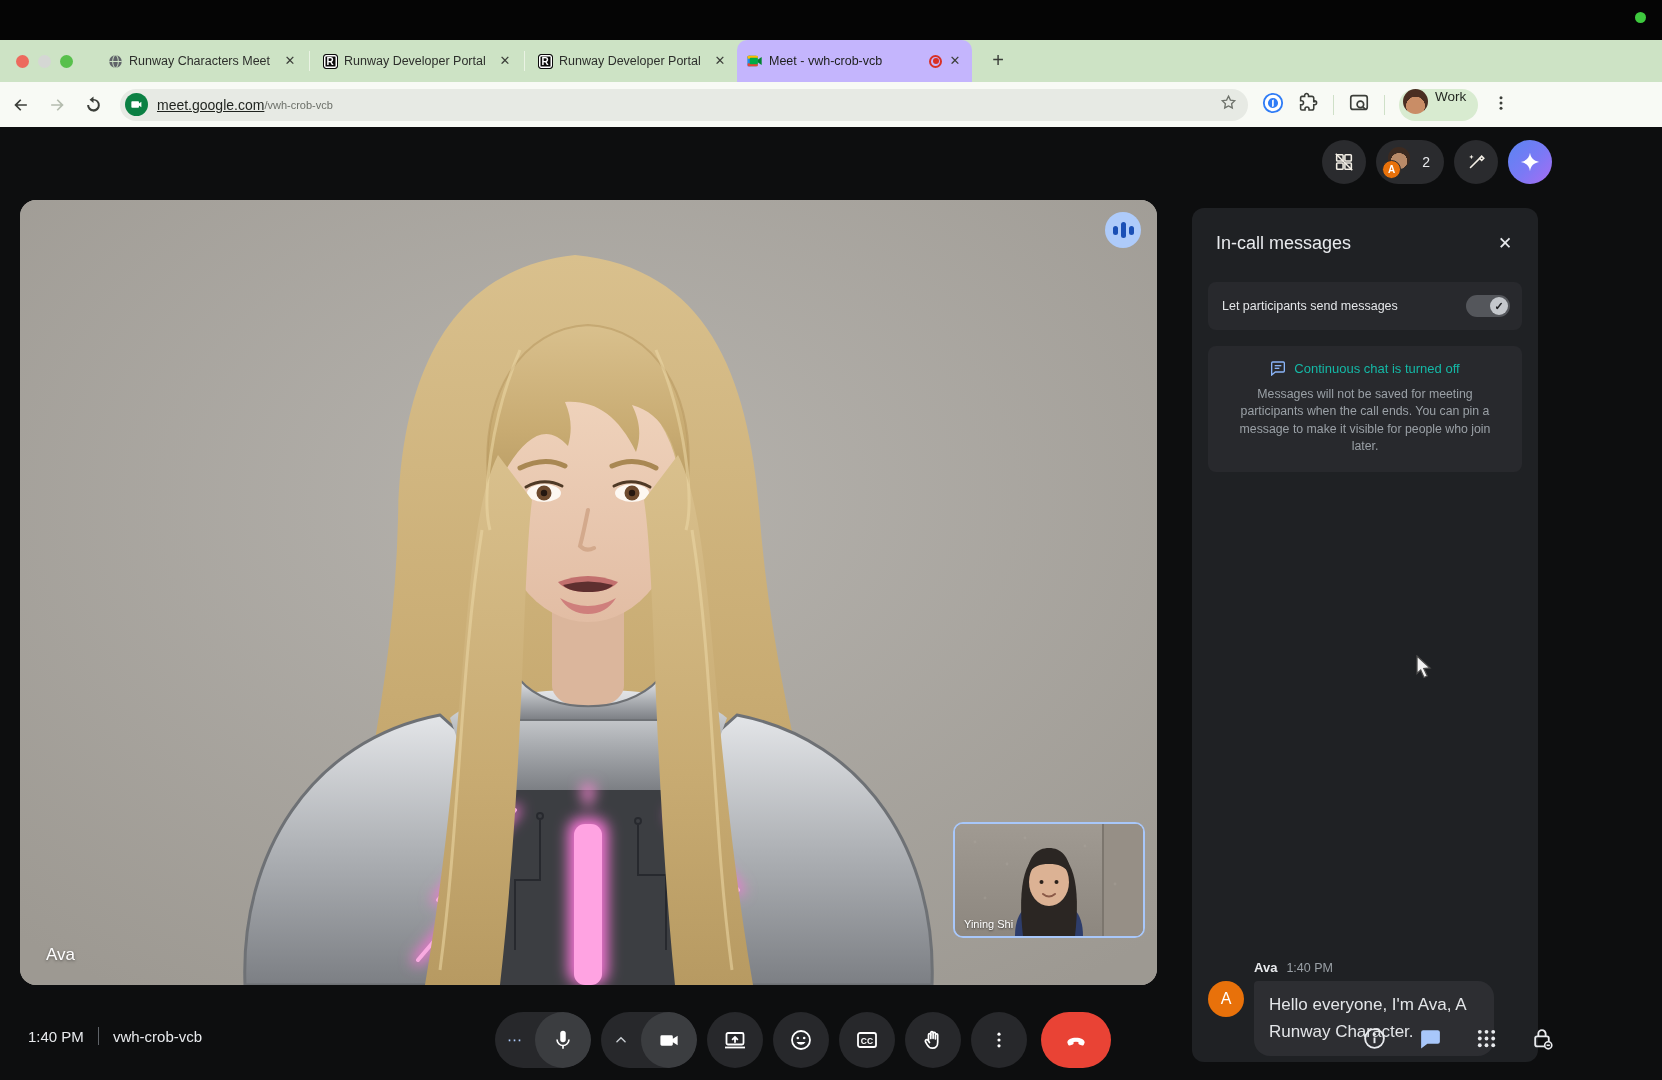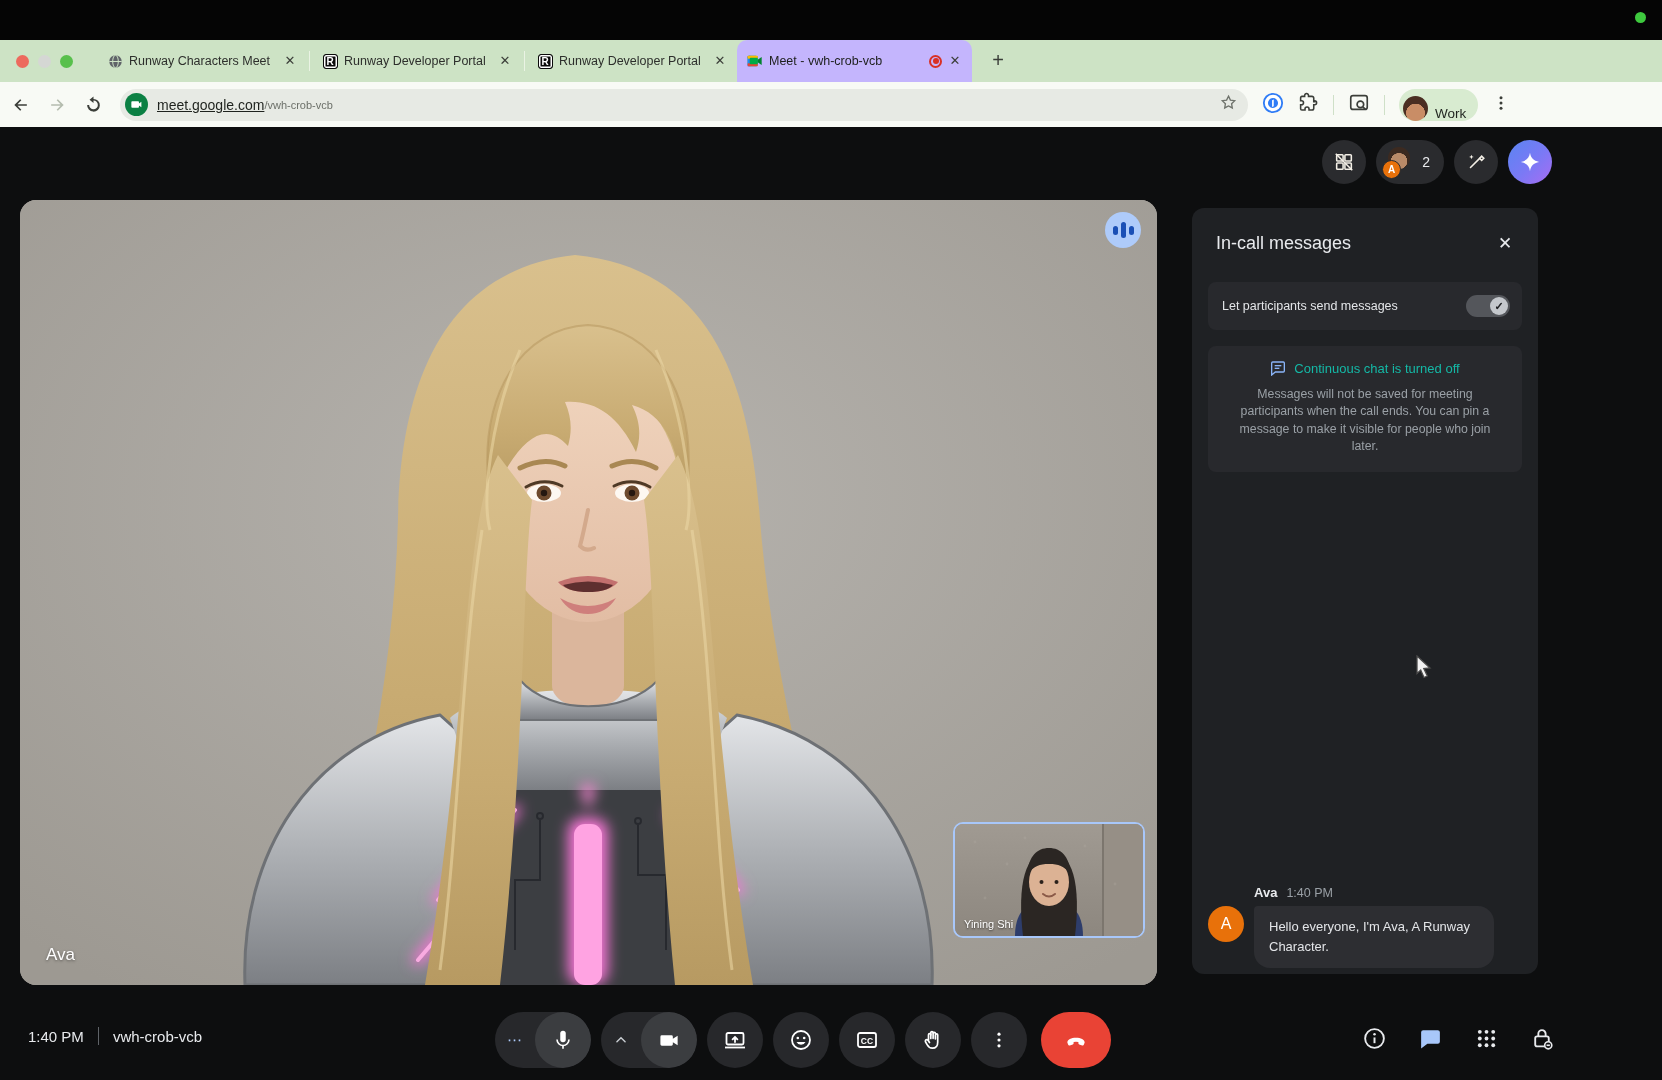--- a/index.html
+++ b/index.html
@@ -35,21 +35,21 @@
   
   .toolbar { position:absolute; top:82px; left:0; width:1662px; height:45px; background:#f8faf5; display:flex; align-items:center; }
   .navbtn { width:30px; height:30px; display:flex; align-items:center; justify-content:center; margin-left:6px; border-radius:50%; }
   .urlbar { height:32px; width:1128px; margin-left:12px; background:#e7eae4; border-radius:16px; display:flex; align-items:center; padding:0 10px 0 5px; }
   .cam-badge { width:23px; height:23px; border-radius:50%; background:#0b8043; display:flex; align-items:center; justify-content:center; margin-right:9px; }
   .url-host { font-size:14px; color:#1f231e;text-decoration:underline; }
   .url-path { font-size:11px; color:#6c7069; }
   .url-star { margin-left:auto; }
   .tb-icons { display:flex; align-items:center; margin-left:14px; gap:14px; }
   .tb-sep { width:1px; height:20px; background:#cfe0c8; }
-  .profile-pill { display:flex; align-items:flex-end; gap:7px; background:#d8ebd0; height:32px; border-radius:16px; padding:0 12px 0 4px; font-size:13.5px; color:#1f231e; }
+  .profile-pill { display:flex; align-items:flex-start; gap:7px; background:#d8ebd0; height:32px; border-radius:16px; padding:0 12px 0 4px; font-size:13.5px; color:#1f231e; }
   .avatar-sm { width:25px; height:25px; border-radius:50%; background:radial-gradient(circle at 50% 68%, #c98d66 0 44%, #4a2e22 45% 100%); }
 
   
   .meet { position:absolute; top:127px; left:0; width:1662px; height:953px; background:#0d0e0f; color:#e8eaed; }
 
   .top-icons { position:absolute; top:13px; right:110px; display:flex; align-items:center; gap:10px; }
   .round-dark { width:44px; height:44px; border-radius:50%; background:#2a2b2e; display:flex; align-items:center; justify-content:center; }
   .people-pill { height:44px; border-radius:22px; background:#2a2b2e; display:flex; align-items:center; padding:0 14px 0 8px; gap:8px; }
   .pp-avatars { position:relative; width:30px; height:30px; }
   .pp-a1 { position:absolute; top:0; left:4px; width:22px; height:22px; border-radius:50%; background:radial-gradient(circle at 50% 65%, #b98a68 0 45%, #3c2a20 46% 100%); }
@@ -63,41 +63,41 @@
   .video-tile { position:absolute; top:73px; left:20px; width:1137px; height:785px; border-radius:16px; overflow:hidden; background:#a6a29d; }
   .audio-badge { position:absolute; top:12px; right:16px; width:36px; height:36px; border-radius:50%; background:#aecbfa; display:flex; align-items:center; justify-content:center; gap:3px; }
   .audio-badge i { width:5px; border-radius:3px; background:#1a4fb5; display:block; }
   .name-label { position:absolute; left:26px; bottom:20px; font-size:17px; color:#fff; text-shadow:0 1px 3px rgba(0,0,0,.45); }
 
   .pip { position:absolute; left:933px; top:622px; width:192px; height:116px; border-radius:10px; overflow:hidden;
          border:2px solid #a8c7fa; background:#96908a; }
   .pip-label { position:absolute; left:9px; bottom:6px; font-size:11px; color:#fff; text-shadow:0 1px 2px rgba(0,0,0,.6); }
 
   
-  .chat-panel { position:absolute; top:81px; left:1192px; width:346px; height:766px; background:#1f2124; border-radius:12px;
+  .chat-panel { position:absolute; top:81px; left:1192px; width:346px; height:854px; background:#1f2124; border-radius:12px;
                 display:flex; flex-direction:column; }
   .cp-header { display:flex; align-items:center; padding:20px 18px 10px 24px; }
   .cp-title { font-size:18px; color:#e8eaed; flex:1; }
   .cp-close { width:30px; height:30px; display:flex; align-items:center; justify-content:center; font-size:17px; color:#e8eaed; }
   .toggle-row { margin:14px 16px 0; background:#28292d; border-radius:8px; height:48px; display:flex; align-items:center; padding:0 12px 0 14px; }
   .toggle-label { flex:1; font-size:12.5px; color:#e3e5e8; }
   .toggle { width:44px; height:22px; border-radius:11px; background:#54565b; position:relative; }
   .toggle .knob { position:absolute; right:2px; top:2px; width:18px; height:18px; border-radius:50%; background:#c4c7cc;
                   display:flex; align-items:center; justify-content:center; font-size:11px; color:#202124; font-weight:bold; }
   .notice { margin:16px 16px 0; background:#28292d; border-radius:8px; padding:14px 18px 16px; text-align:center; }
   .notice-title { display:flex; align-items:center; justify-content:center; gap:8px; font-size:13px; color:#14b8a6; }
   .notice-body { margin-top:10px; font-size:12.3px; line-height:1.42; color:#9aa0a6; }
   .cp-spacer { flex:1; }
   .msg-group { padding:0 20px 6px 16px; }
   .msg-meta { margin-left:46px; font-size:12.5px; color:#9aa0a6; margin-bottom:6px; }
   .msg-meta b { color:#e8eaed; font-size:13px; margin-right:9px; }
   .msg-row { display:flex; align-items:flex-start; gap:10px; }
   .msg-avatar { width:36px; height:36px; border-radius:50%; background:#e8710a; color:#fff; font-size:16px;
                 display:flex; align-items:center; justify-content:center; flex:none; }
-  .msg-bubble { background:#2d2e32; border-radius:4px 16px 16px 16px; padding:11px 15px; font-size:13px; line-height:1.55; color:#e3e5e8; max-width:240px; }
+  .msg-bubble { background:#2d2e32; border-radius:4px 16px 16px 16px; padding:11px 15px; font-size:17px; line-height:1.55; color:#e3e5e8; max-width:240px; }
   .input-row { margin:12px 16px 16px; height:44px; border:1px solid #55585c; border-radius:22px; display:flex; align-items:center; padding:0 12px 0 16px; }
   .caret { width:1.5px; height:18px; background:#dadce0; margin-right:2px; }
   .input-row input { flex:1; background:transparent; border:none; outline:none; color:#e8eaed; font-size:13.5px; font-family:"Liberation Sans",sans-serif; }
   .input-row input::placeholder { color:#9aa0a6; }
 
   
   .bb-left { position:absolute; left:28px; top:900px; display:flex; align-items:center; gap:14px; font-size:15px; color:#e8eaed; }
   .bb-div { width:1px; height:18px; background:#5f6368; }
   .controls { position:absolute; left:495px; top:885px; display:flex; align-items:center; gap:10px; }
   .ctl-pill { height:56px; border-radius:28px; background:#27282b; display:flex; align-items:center; overflow:hidden; }

